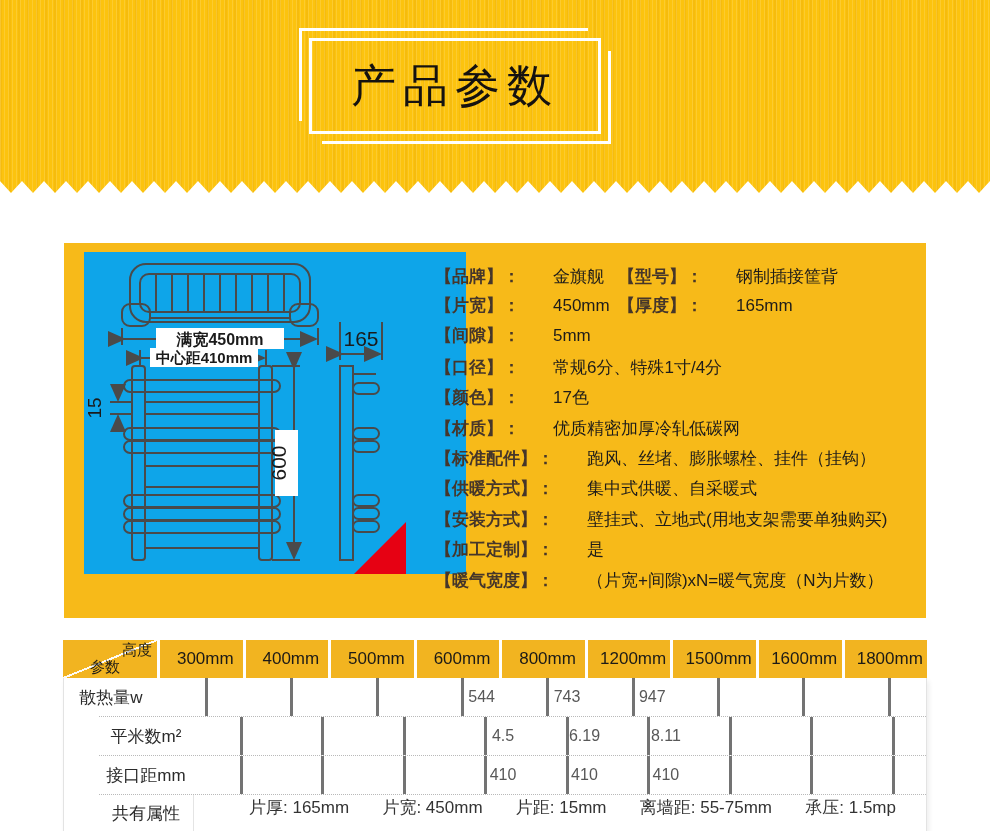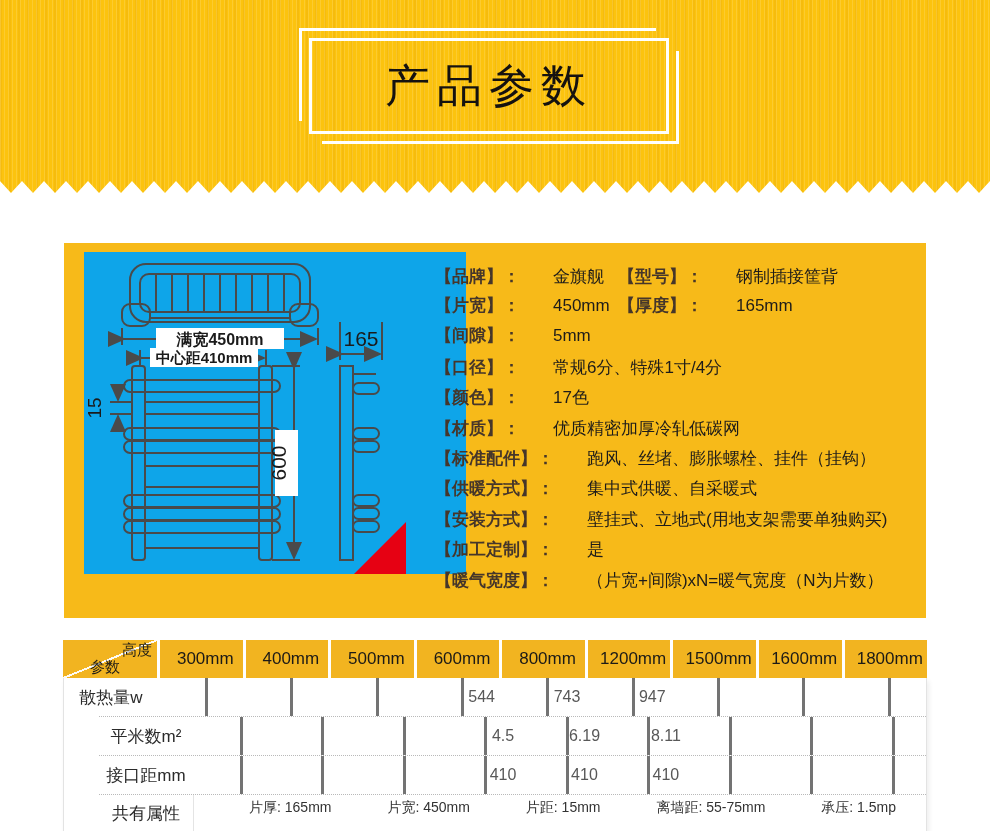--- a/index.html
+++ b/index.html
@@ -13,21 +13,21 @@
 
   
   .band{
     position:absolute;left:0;top:0;width:990px;height:193px;
     background-color:var(--band-yellow,#fcc30e);
     background-image:
       repeating-linear-gradient(90deg, rgba(255,255,255,.14) 0 1px, rgba(255,255,255,0) 1px 4px),
       repeating-linear-gradient(90deg, rgba(190,120,0,.10) 0 2px, rgba(190,120,0,0) 2px 9px);
   }
   .title-frame{
-    position:absolute;left:309px;top:38px;width:360px;height:96px;
+    position:absolute;left:309px;top:38px;width:292px;height:96px;
     border:3px solid #ffffff;box-sizing:border-box;
     display:flex;align-items:center;justify-content:center;
   }
   .title-frame::before{
     content:"";position:absolute;left:-13px;top:-13px;right:10px;bottom:10px;
     border-top:3px solid #ffffff;border-left:3px solid #ffffff;
   }
   .title-frame::after{
     content:"";position:absolute;right:-13px;bottom:-13px;left:10px;top:10px;
     border-bottom:3px solid #ffffff;border-right:3px solid #ffffff;
@@ -86,21 +86,21 @@
     font-size:17px;color:#2a2a2a;box-sizing:border-box;
   }
   .td{
     flex:1;display:flex;align-items:center;justify-content:center;
     font-size:16px;color:#585858;border-left:3px solid #737373;box-sizing:border-box;
   }
   .tfoot{display:flex;height:37px;}
   .footer-merged{
     flex:1;display:flex;align-items:center;justify-content:space-between;
     padding:0 30px 12px 55px;border-left:1px solid #e4e4e4;
-    font-size:14px;color:#333333;white-space:nowrap;
+    font-size:17px;color:#333333;white-space:nowrap;
   }
 </style>
 </head>
 <body>
 
 <div class="page">
 
   <div class="band" style="clip-path: polygon(0px 0px, 990px 0px, 990px 181px, 979px 193px, 968px 181px, 957px 193px, 946px 181px, 935px 193px, 924px 181px, 913px 193px, 902px 181px, 891px 193px, 880px 181px, 869px 193px, 858px 181px, 847px 193px, 836px 181px, 825px 193px, 814px 181px, 803px 193px, 792px 181px, 781px 193px, 770px 181px, 759px 193px, 748px 181px, 737px 193px, 726px 181px, 715px 193px, 704px 181px, 693px 193px, 682px 181px, 671px 193px, 660px 181px, 649px 193px, 638px 181px, 627px 193px, 616px 181px, 605px 193px, 594px 181px, 583px 193px, 572px 181px, 561px 193px, 550px 181px, 539px 193px, 528px 181px, 517px 193px, 506px 181px, 495px 193px, 484px 181px, 473px 193px, 462px 181px, 451px 193px, 440px 181px, 429px 193px, 418px 181px, 407px 193px, 396px 181px, 385px 193px, 374px 181px, 363px 193px, 352px 181px, 341px 193px, 330px 181px, 319px 193px, 308px 181px, 297px 193px, 286px 181px, 275px 193px, 264px 181px, 253px 193px, 242px 181px, 231px 193px, 220px 181px, 209px 193px, 198px 181px, 187px 193px, 176px 181px, 165px 193px, 154px 181px, 143px 193px, 132px 181px, 121px 193px, 110px 181px, 99px 193px, 88px 181px, 77px 193px, 66px 181px, 55px 193px, 44px 181px, 33px 193px, 22px 181px, 11px 193px, 0px 181px);">
     <div class="title-frame">
       <h1>产品参数</h1>

